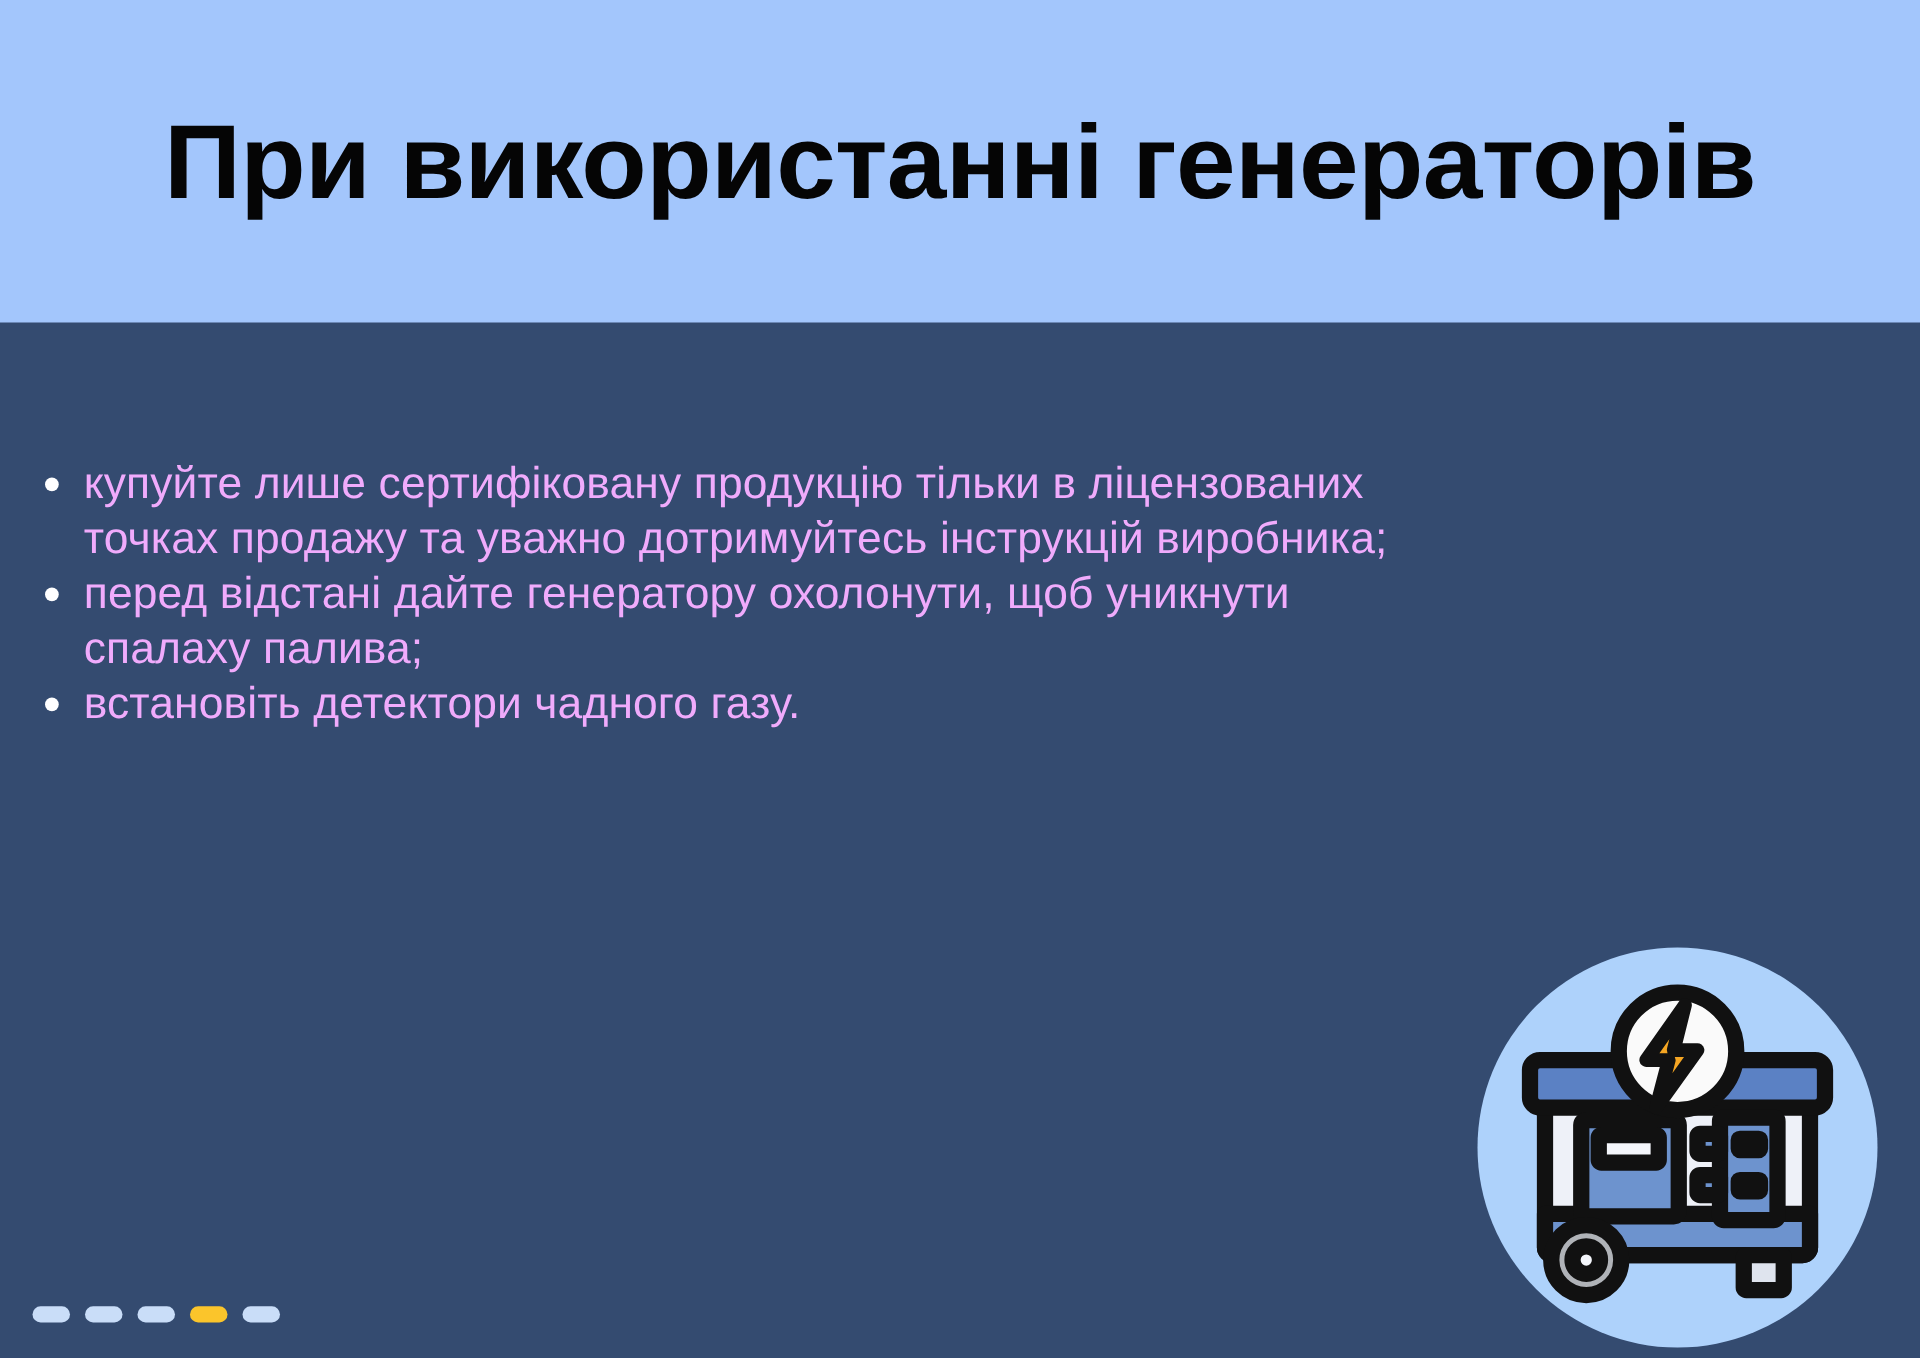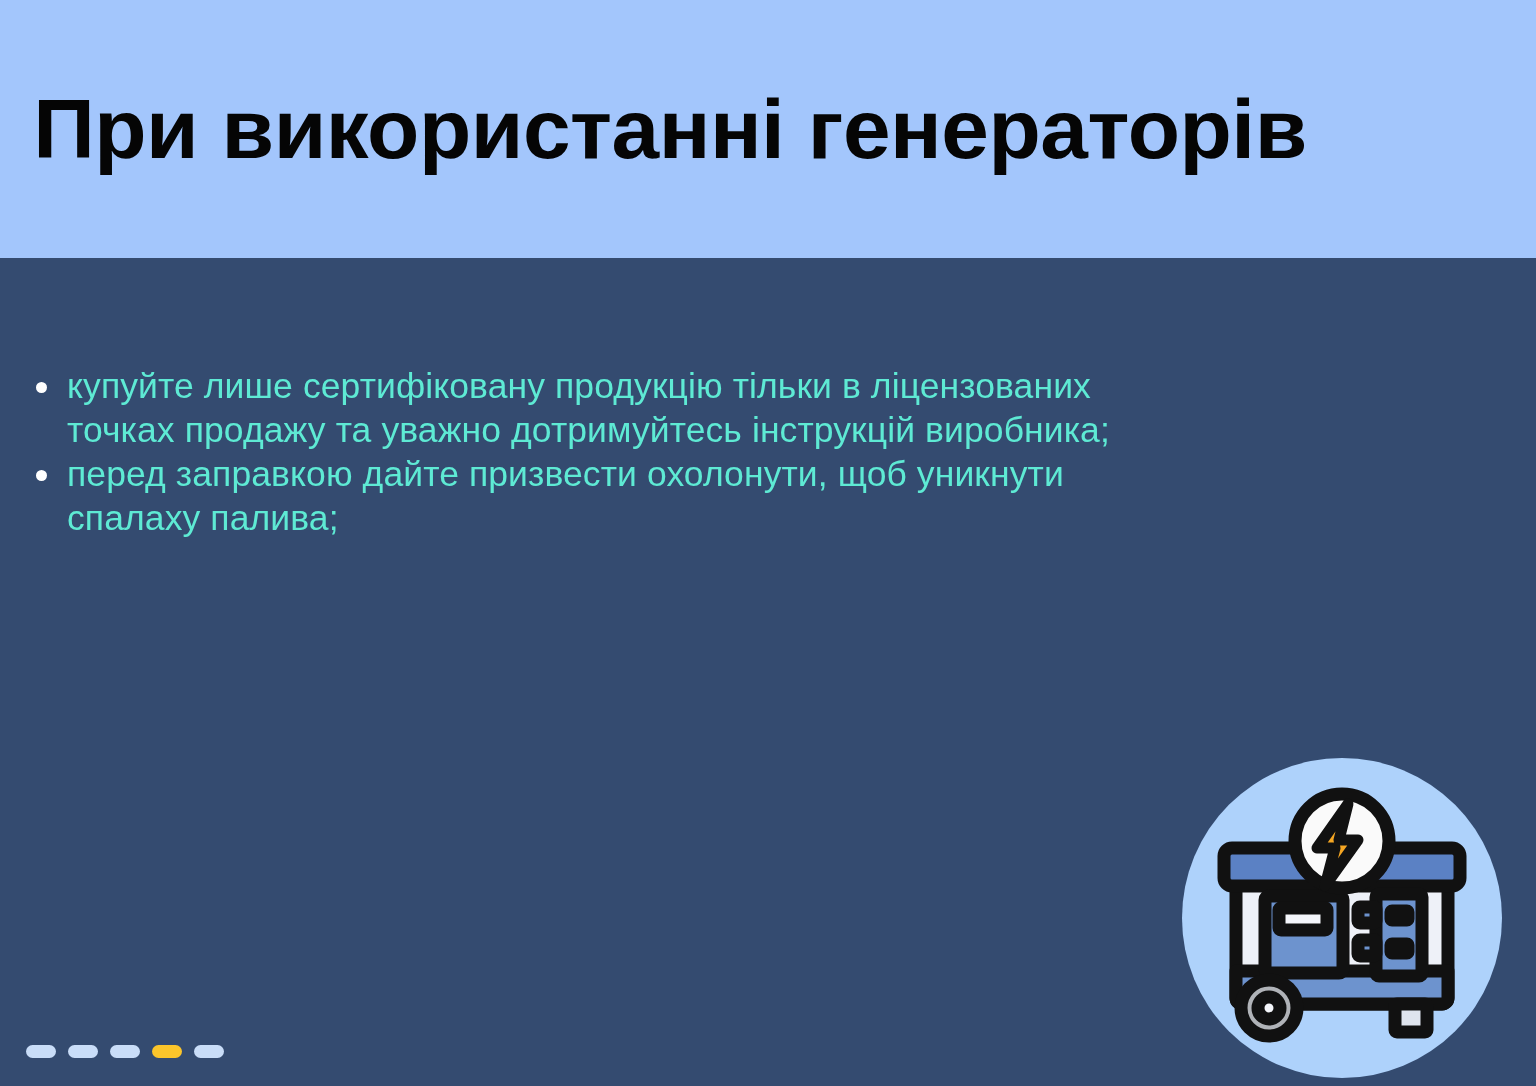--- a/index.html
+++ b/index.html
@@ -24,20 +24,21 @@
   
   .banner {
     position: absolute;
     left: 0;
     top: 0;
     width: 1536px;
     height: 258px;
     background: #a3c6fc;
     display: flex;
     align-items: center;
+    justify-content: center;
   }
   .banner-title {
     width: 1340px;
     text-align: center;
     color: #050505;
     font-family: "Liberation Sans", sans-serif;
     font-weight: 700;
     font-size: 84px;
     line-height: 0.98;
     letter-spacing: -0.5px;
@@ -58,21 +59,21 @@
     left: 22px;
     top: 106px;
     width: 1130px;
     margin: 0;
     padding: 0;
     list-style: none;
   }
   .bullet {
     position: relative;
     padding-left: 45px;
-    color: #5eead4;
+    color: #f0abfc;
     font-family: "Liberation Sans", sans-serif;
     font-weight: 400;
     font-size: 35.5px;
     line-height: 44px;
     letter-spacing: 0.1px;
   }
   .bullet::before {
     content: "";
     position: absolute;
     left: 14px;
@@ -121,21 +122,22 @@
 <div class="slide">
 
   <div class="banner">
     <div class="banner-title">При використанні генераторів</div>
   </div>
 
   <div class="content">
 
     <ul class="bullets">
       <li class="bullet">купуйте лише сертифіковану продукцію тільки в ліцензованих точках продажу та уважно дотримуйтесь інструкцій виробника;</li>
-      <li class="bullet">перед заправкою дайте призвести охолонути, щоб уникнути спалаху палива;</li>
+      <li class="bullet">перед відстані дайте генератору охолонути, щоб уникнути спалаху палива;</li>
+      <li class="bullet">встановіть детектори чадного газу.</li>
     </ul>
 
     <div class="illustration">
       <svg viewBox="0 0 324 324" xmlns="http://www.w3.org/2000/svg">
 
         <circle cx="162" cy="162" r="160" fill="#aed2fb"></circle>
 
         <g stroke="#111111" stroke-width="13" stroke-linejoin="round" stroke-linecap="round">
 
           <rect x="56" y="123" width="212" height="125" rx="6" fill="#eef1f8"></rect>

